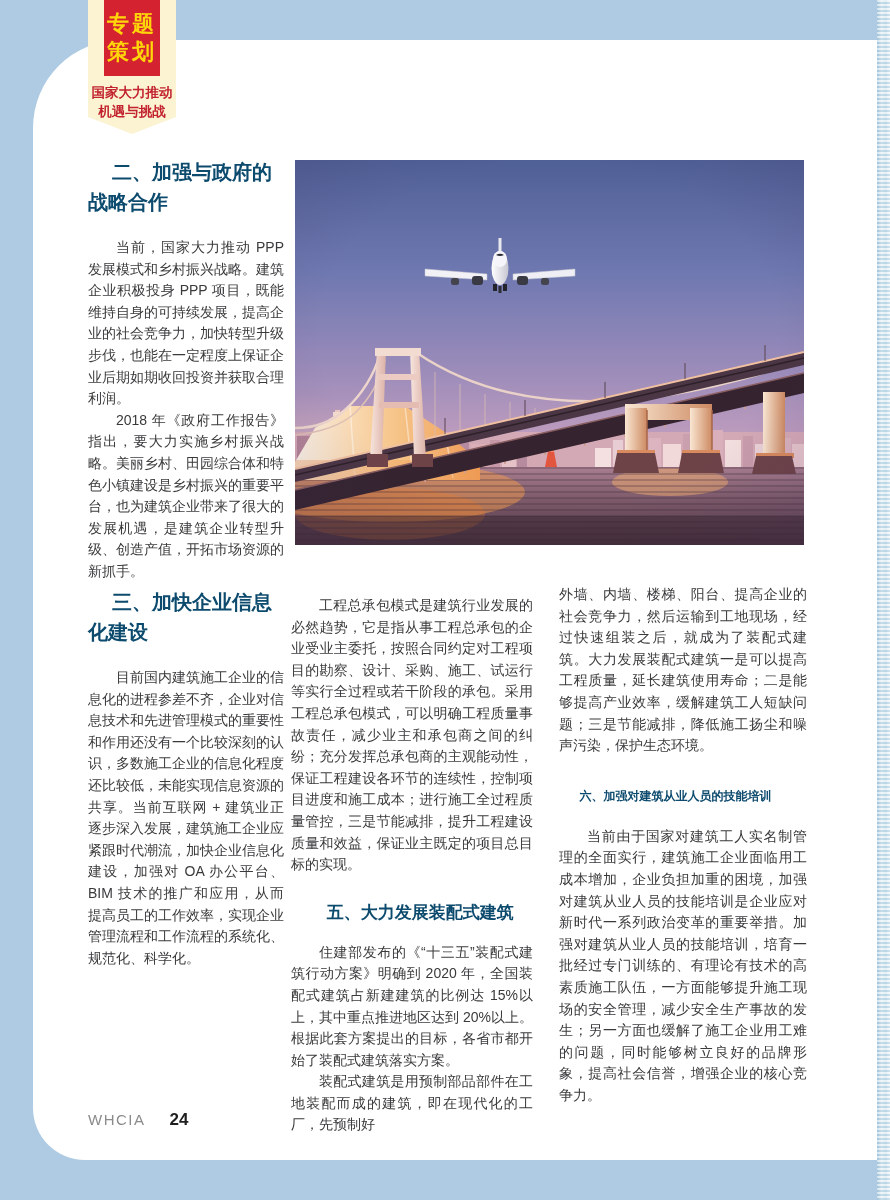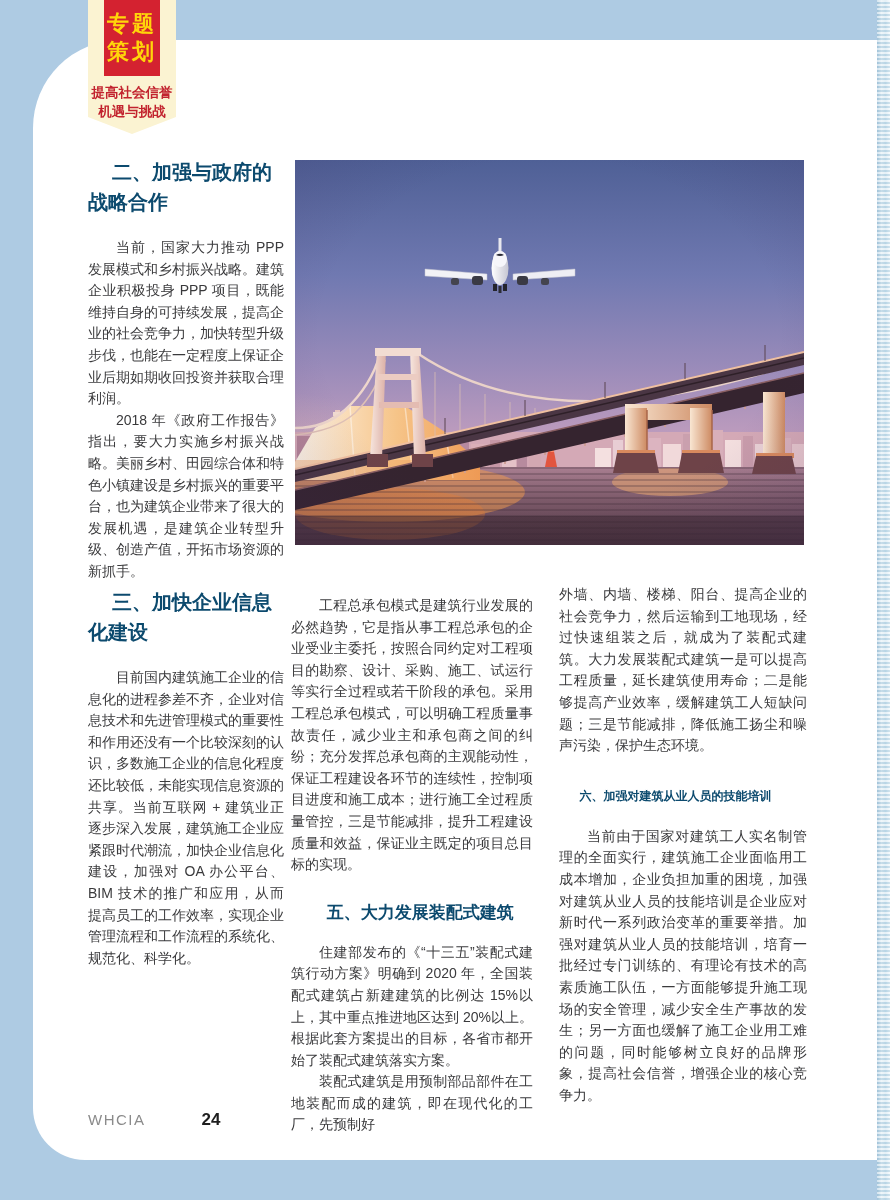--- a/index.html
+++ b/index.html
@@ -25,39 +25,39 @@
   .sec-head{color:#0c4a6e;font-weight:700;margin:0;}
   .head-lg{font-size:20px;line-height:30px;text-indent:1.2em;}
   .head-sm{font-size:17px;line-height:26px;text-indent:2.1em;}
   .col{position:absolute;color:#3a3a3c;font-size:14px;line-height:21.6px;}
   .col p{margin:0;text-indent:2em;text-align:justify;}
   .col p.noindent{text-indent:0;}
   .gap20{height:20px;}.gap16{height:16px;}.gap24{height:24px;}.gap26{height:26px;}
   
   .photo{position:absolute;left:295px;top:160px;width:509px;height:385px;overflow:hidden;}
   
-  .footer{position:absolute;left:88px;top:1110px;display:flex;align-items:baseline;gap:32px;}
+  .footer{position:absolute;left:88px;top:1110px;display:flex;align-items:baseline;}
   .footer .journal{color:#8b8b8b;font-size:15px;letter-spacing:1.5px;}
   .footer .pageno{color:#1e1e1e;font-weight:700;font-size:17px;margin-left:24px;text-align:right;}
 </style>
 </head>
 <body>
 
 <div id="app">
 
   <div class="card"></div>
   <div class="fore-edge"></div>
 
   <div class="ribbon">
     <div class="ribbon-red">
       <span>专题</span>
       <span>策划</span>
     </div>
     <div class="ribbon-sub">
-      <div>提高社会信誉</div>
+      <div>国家大力推动</div>
       <div>机遇与挑战</div>
     </div>
   </div>
 
   <div class="photo">
     <svg width="509" height="385" viewBox="0 0 509 385">
       <defs>
         <linearGradient id="sky" x1="0" y1="0" x2="0" y2="1">
           <stop offset="0" stop-color="#4f6096"></stop>
             <stop offset="0.3" stop-color="#7079b1"></stop>

